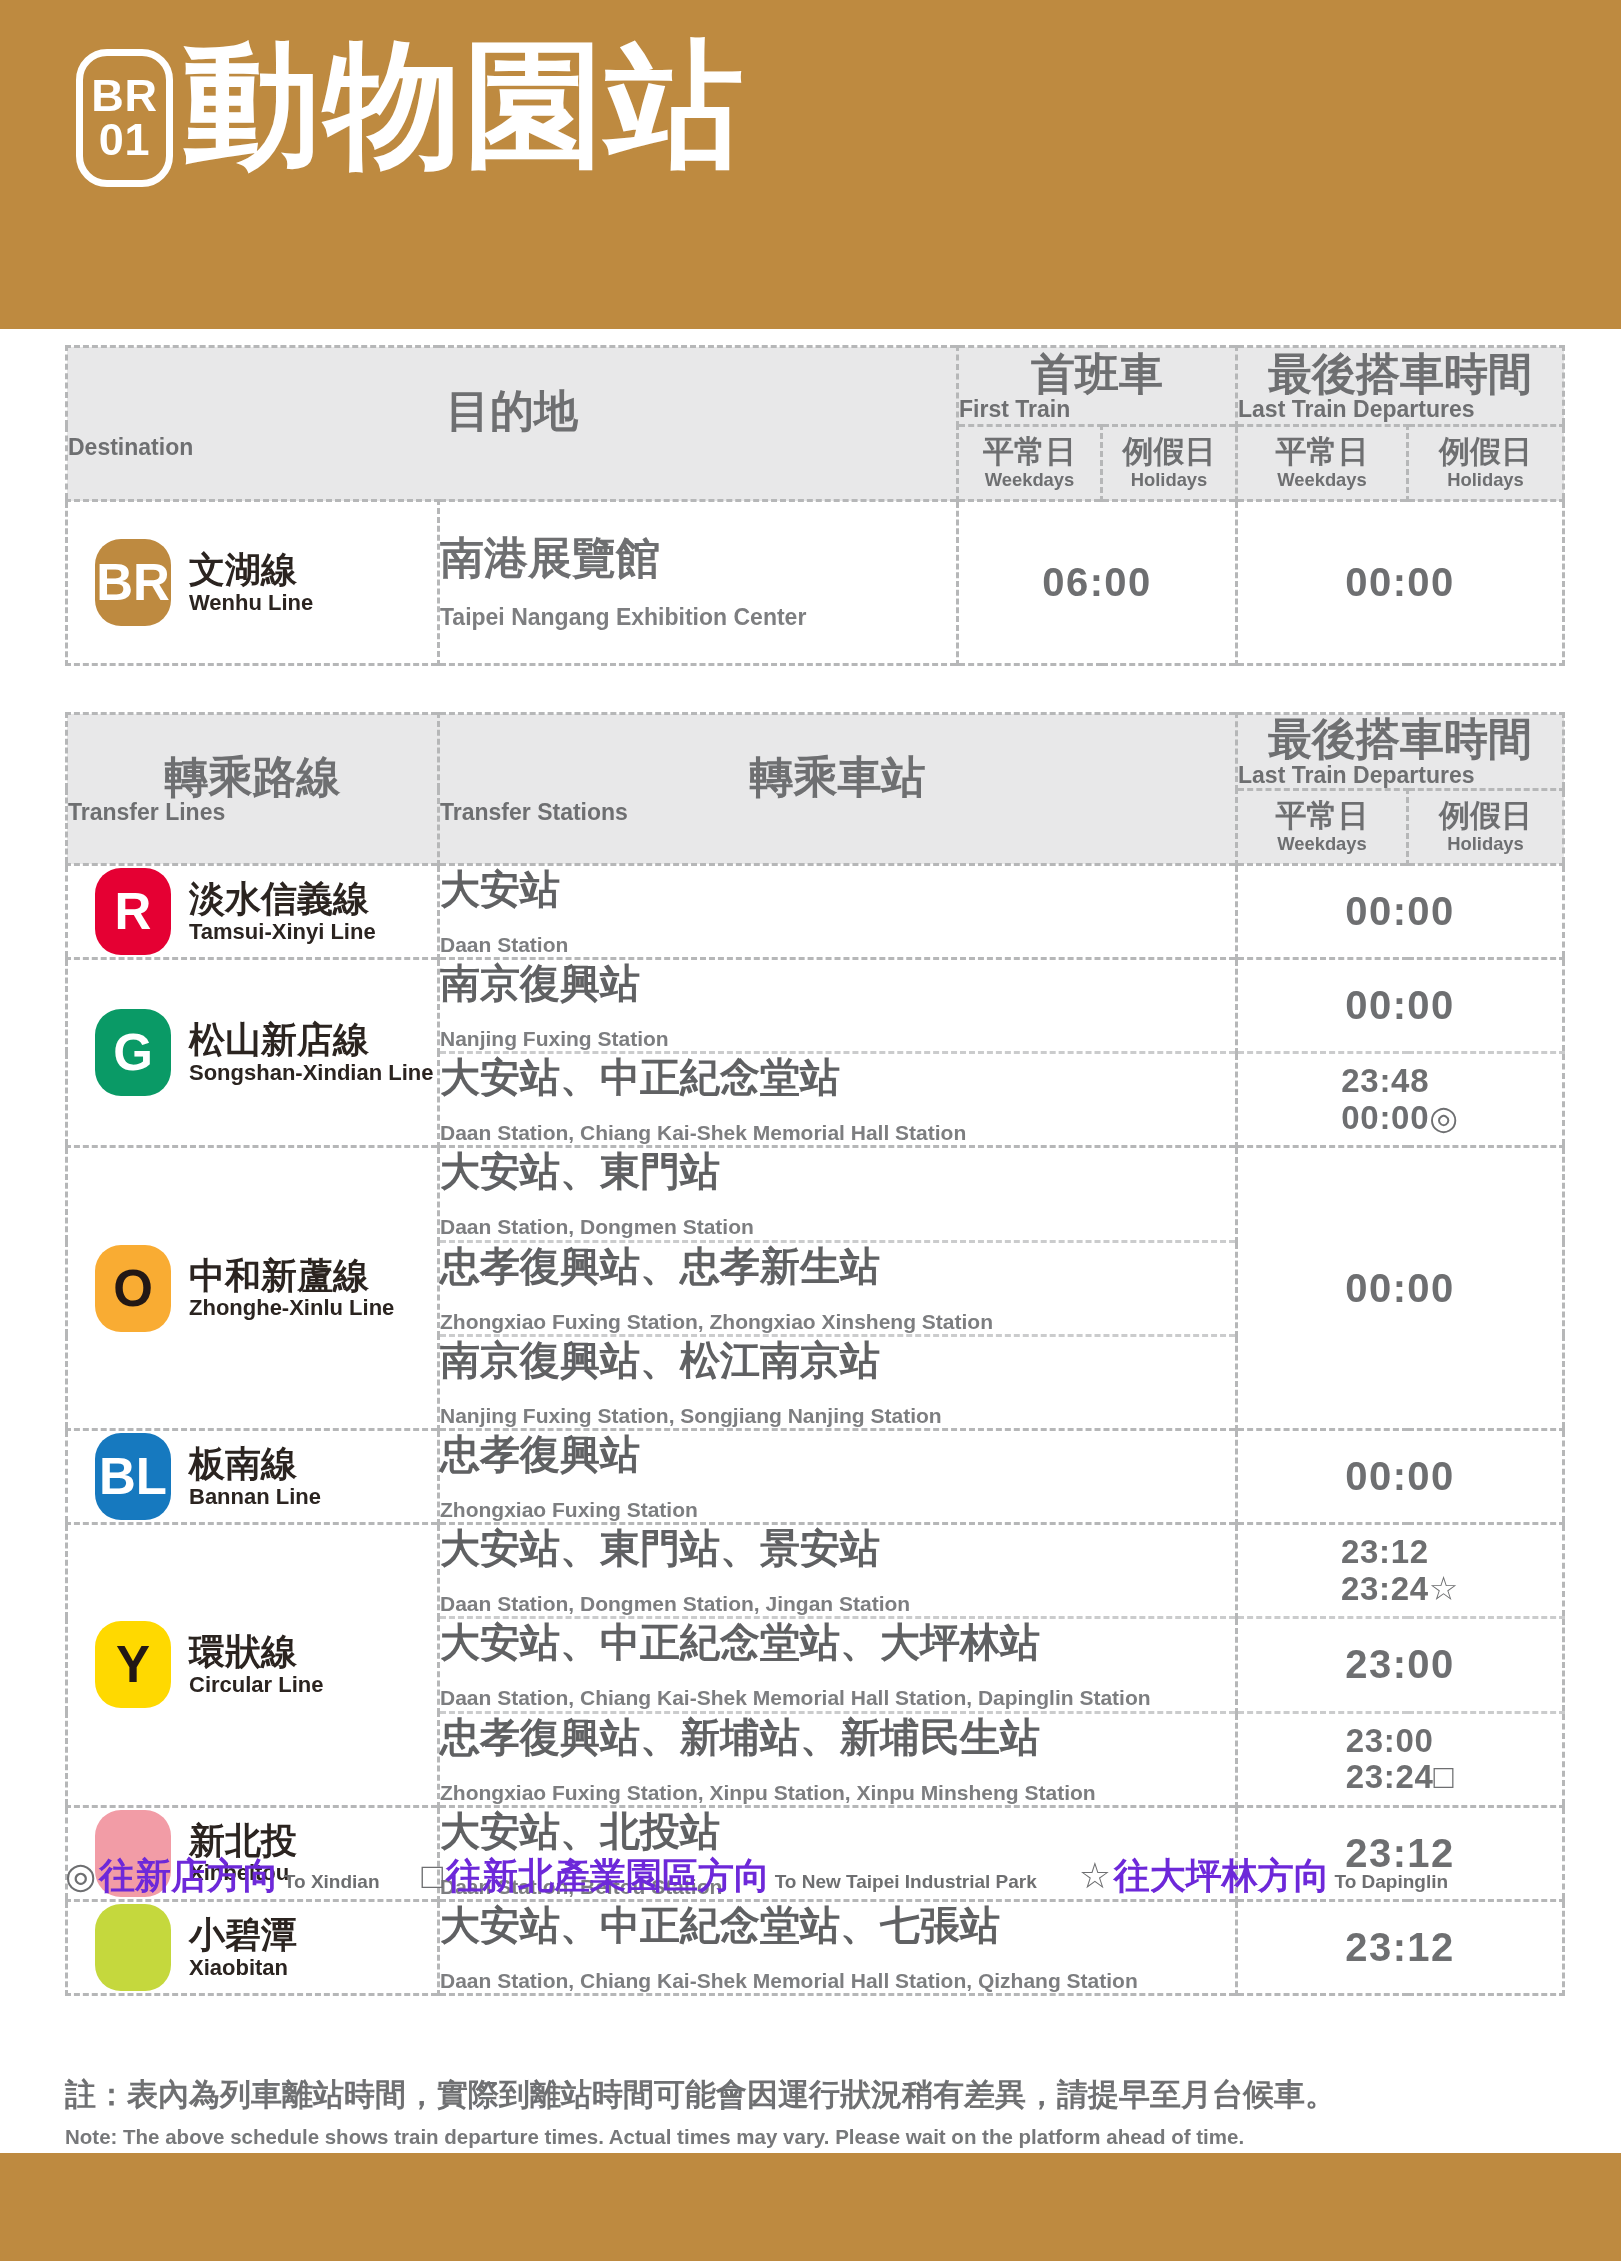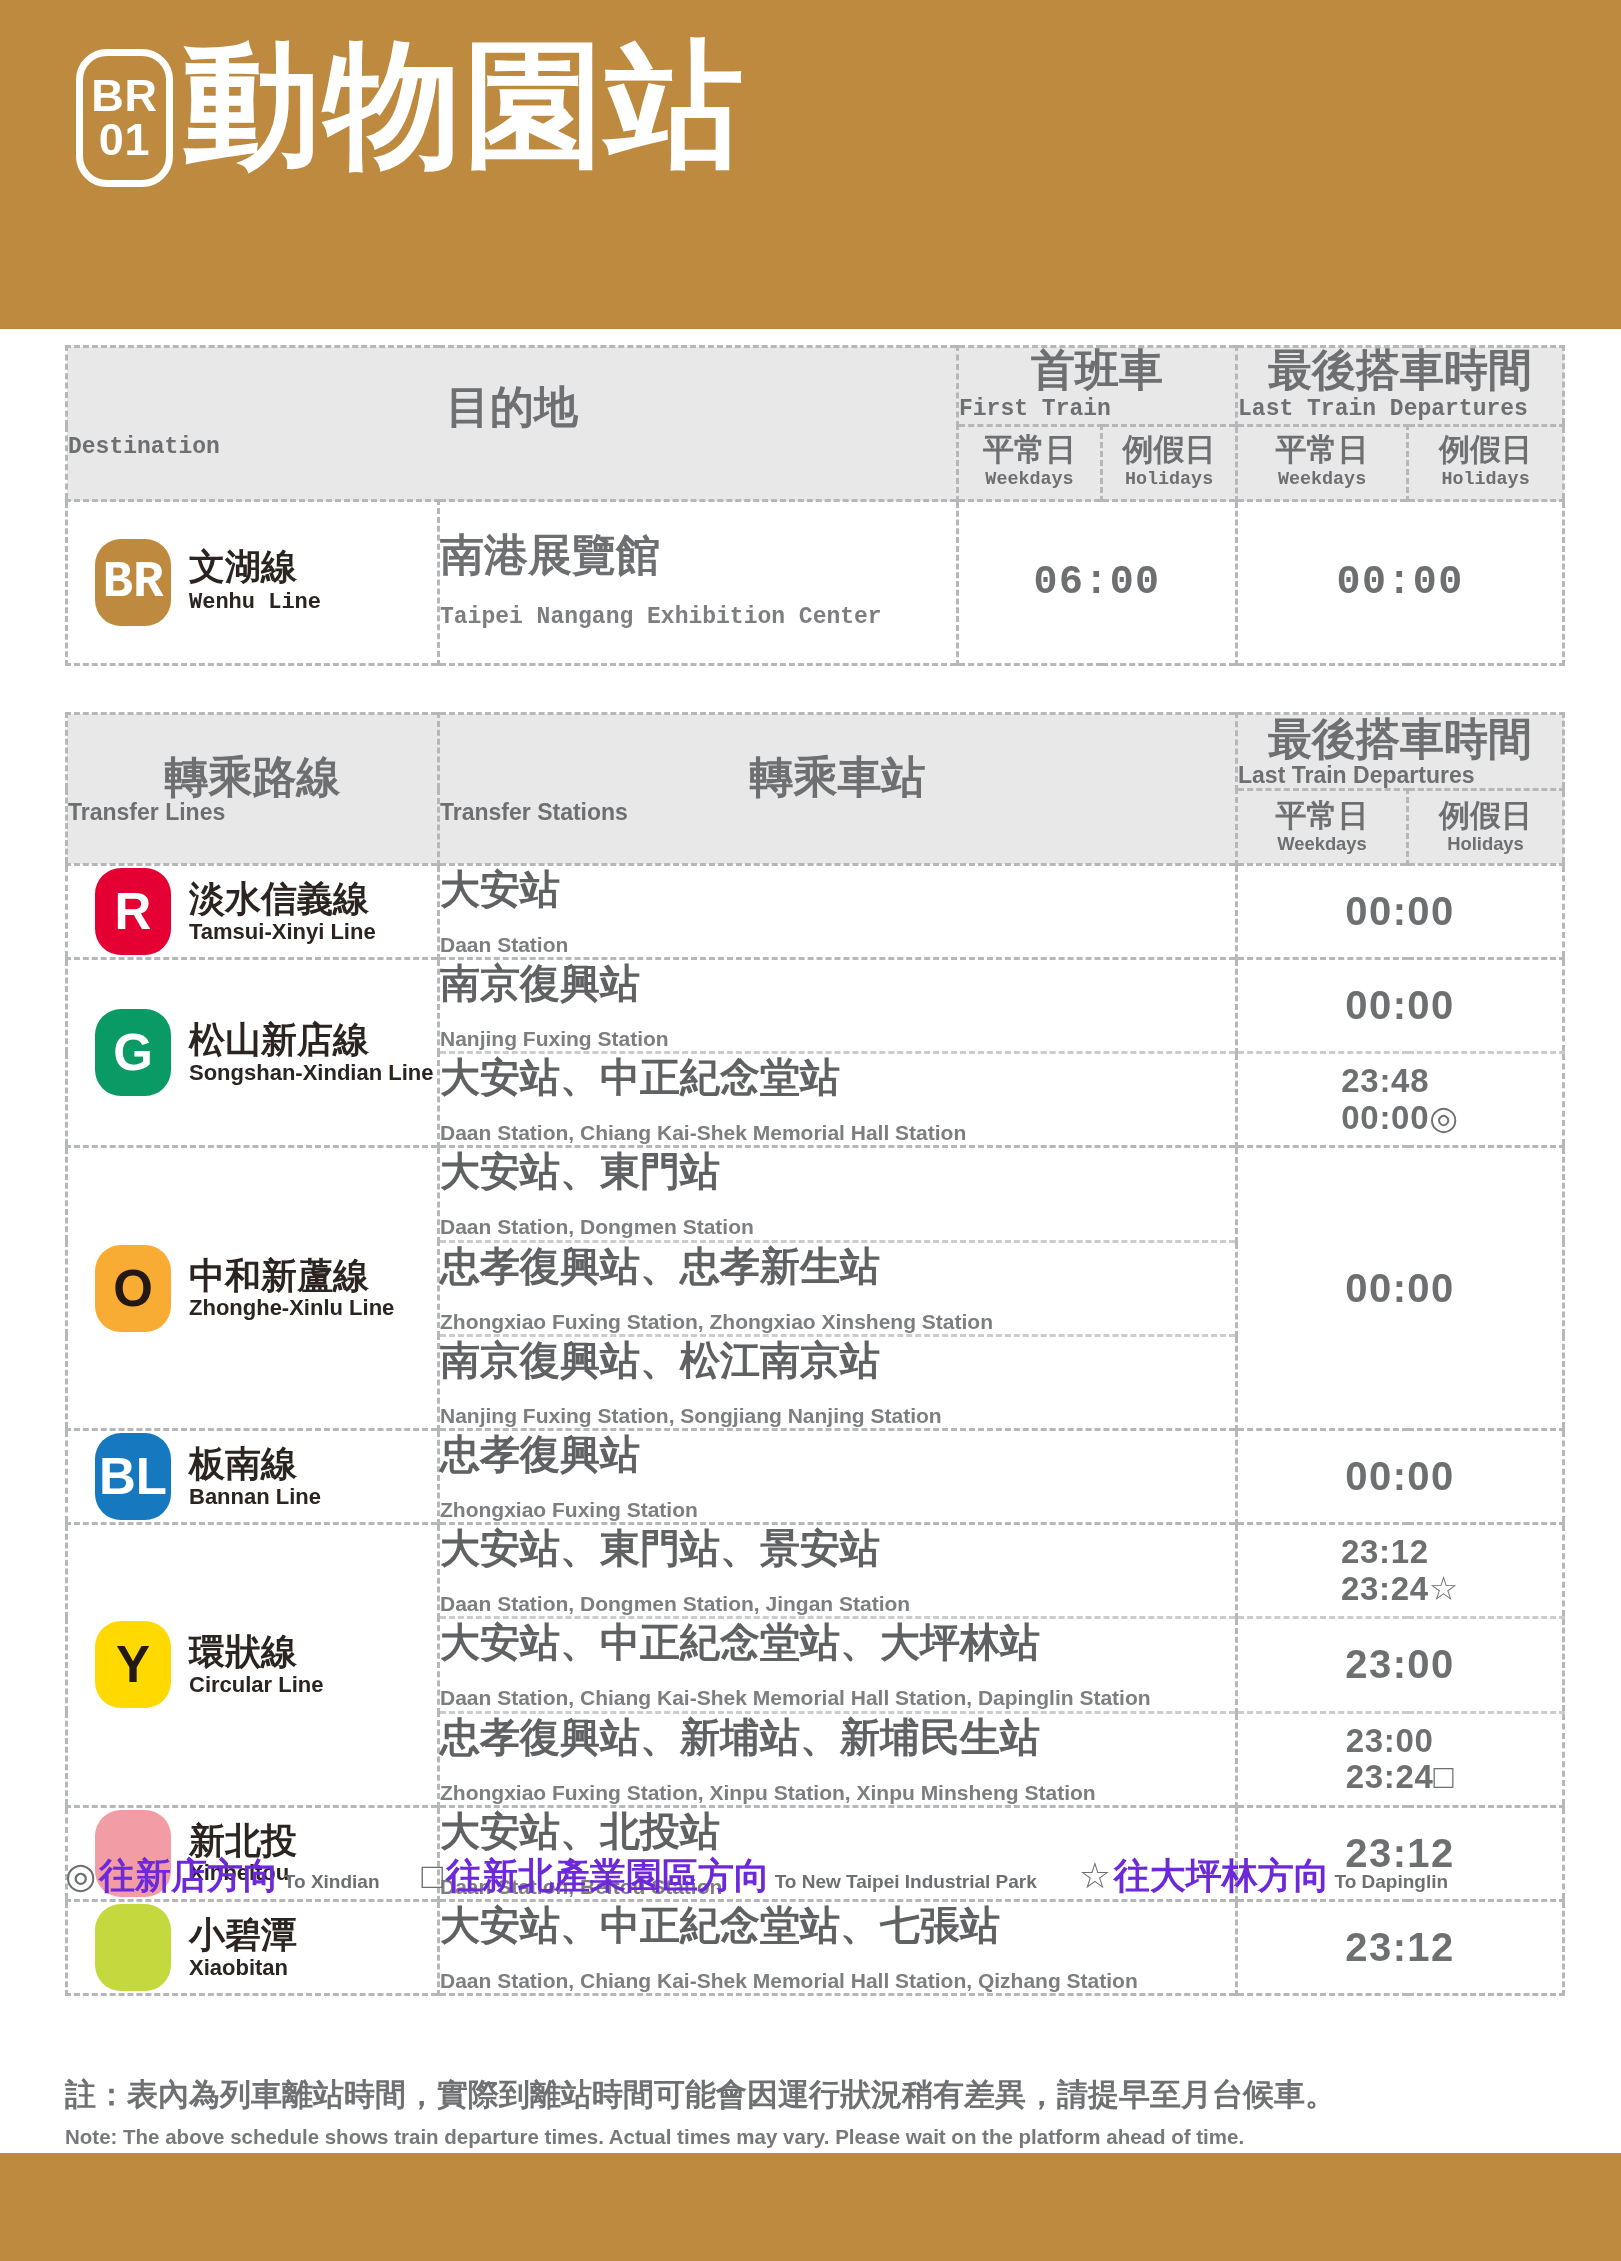--- a/index.html
+++ b/index.html
@@ -21,21 +21,21 @@
   
   .tbl{position:absolute;left:65px;width:1498px;border-collapse:collapse;table-layout:fixed;
        border:3.4px dashed #b6b7b8;}
   .tbl th,.tbl td{padding:0;vertical-align:middle;}
   .tbl thead th{background:#e8e8e9;}
   .br-r{border-right:3.4px dashed #b6b7b8;}
   .head-sub th{border-top:3.4px dashed #b6b7b8;}
   tr.gstart td{border-top:3.4px dashed #b6b7b8;}
   td.subline{border-top:3.4px dashed #cbcccd;}
 
-  .tbl-dest{top:345px;font-family:Liberation Mono, monospace;}
+  .tbl-dest{top:345px;}
   .tbl-transfer{top:712px;}
   .tbl-dest tr.head-top{height:79px;}
   .tbl-dest tr.head-sub{height:75px;}
   .tbl-transfer tr.head-top{height:74px;}
   .tbl-transfer tr.head-sub{height:75px;}
 
   .h-zh{font-size:44px;font-weight:700;color:#6e6f71;line-height:1.08;text-align:center;}
   .h-en{font-size:23px;font-weight:700;color:#6e6f71;line-height:1.1;text-align:left;}
   .sub-zh{font-size:31px;font-weight:700;color:#6e6f71;line-height:1.1;text-align:center;}
   .sub-en{font-size:18.4px;font-weight:700;color:#6e6f71;line-height:1.15;text-align:center;}

